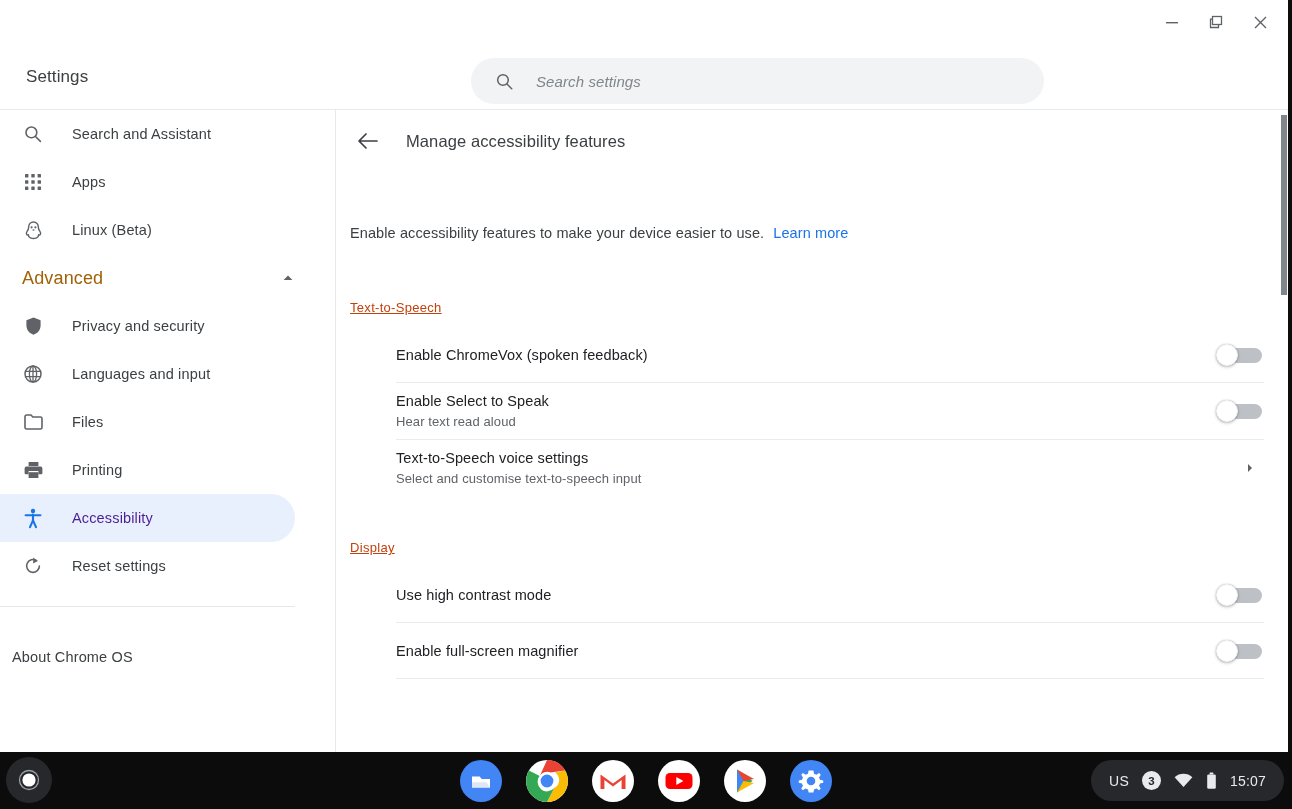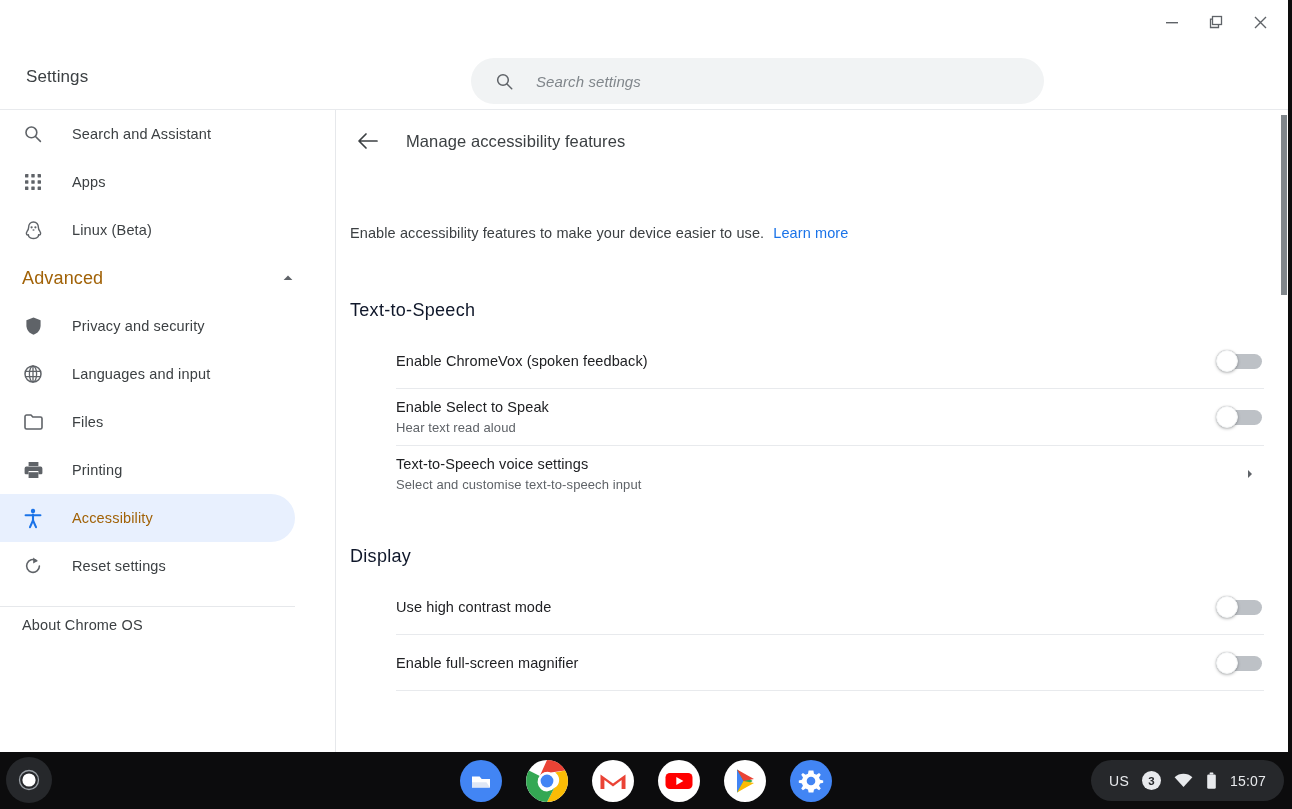--- a/index.html
+++ b/index.html
@@ -64,33 +64,33 @@
     overflow:hidden;
   }
   .nav-item {
     position:relative; display:flex; align-items:center;
     height:48px; margin-right:40px; padding-left:22px; gap:28px;
     border-radius:0 24px 24px 0; cursor:pointer;
   }
   .nav-item .ic { width:22px; height:22px; flex:0 0 auto; display:flex; align-items:center; justify-content:center; }
   .nav-item .lbl { font-size:14.5px; color:#3c4043; letter-spacing:.15px; }
   .nav-item.selected { background:#e8f0fe; }
-  .nav-item.selected .lbl { color:#a16207; font-weight:500;text-align:center; }
+  .nav-item.selected .lbl { color:#4c1d95; font-weight:500;text-align:center; }
 
   .nav-group {
     display:flex; align-items:center; height:48px;
     padding-left:22px; padding-right:40px; cursor:pointer;
   }
   .nav-group .lbl { font-size:18px; color:#a16207; letter-spacing:.15px; flex:1; }
   .nav-group .caret { width:14px; height:14px; }
 
   .nav-sep { height:1px; background:#e6e8eb; margin:16px 40px 0 0; }
 
   .nav-plain {
-    display:flex; align-items:flex-start; height:48px; padding-left:22px;
+    display:flex; align-items:flex-end; height:48px; padding-left:12px;
     margin-top:10px; cursor:pointer;
   }
   .nav-plain .lbl { font-size:14.5px; color:#3c4043; letter-spacing:.15px; }
 
   
   .content {
     position:relative; flex:1; height:642px; background:#fff; overflow:hidden;
   }
   .content-inner { position:absolute; left:0; top:0; width:100%; }
 
@@ -100,21 +100,21 @@
   .back-btn { width:36px; height:36px; display:flex; align-items:center; justify-content:center; cursor:pointer; }
   .page-title { font-size:16.5px; color:#3c4043; letter-spacing:.1px; }
 
   .intro {
     padding-left:14px; margin-top:53px; font-size:14.5px; color:#3c4043;
     letter-spacing:.1px;
   }
   .intro .lnk { color:#1a73e8; text-decoration:none; margin-left:9px; cursor:pointer; }
 
   .section-title {
-    padding-left:14px; font-size:18px; color:#0f172a; letter-spacing:.3px;
+    padding-left:14px; font-size:13px; color:#c2410c; letter-spacing:.3px;text-decoration:underline;
   }
 
   .rows { margin-left:60px; margin-right:24px; }
   .row {
     position:relative; display:flex; align-items:center;
     min-height:56px; padding:10px 0;
     border-bottom:1px solid #e8eaed;
   }
   .row-texts { flex:1; display:flex; flex-direction:column; gap:5px; }
   .row-label { font-size:14.5px; color:#202124; letter-spacing:.1px; }

